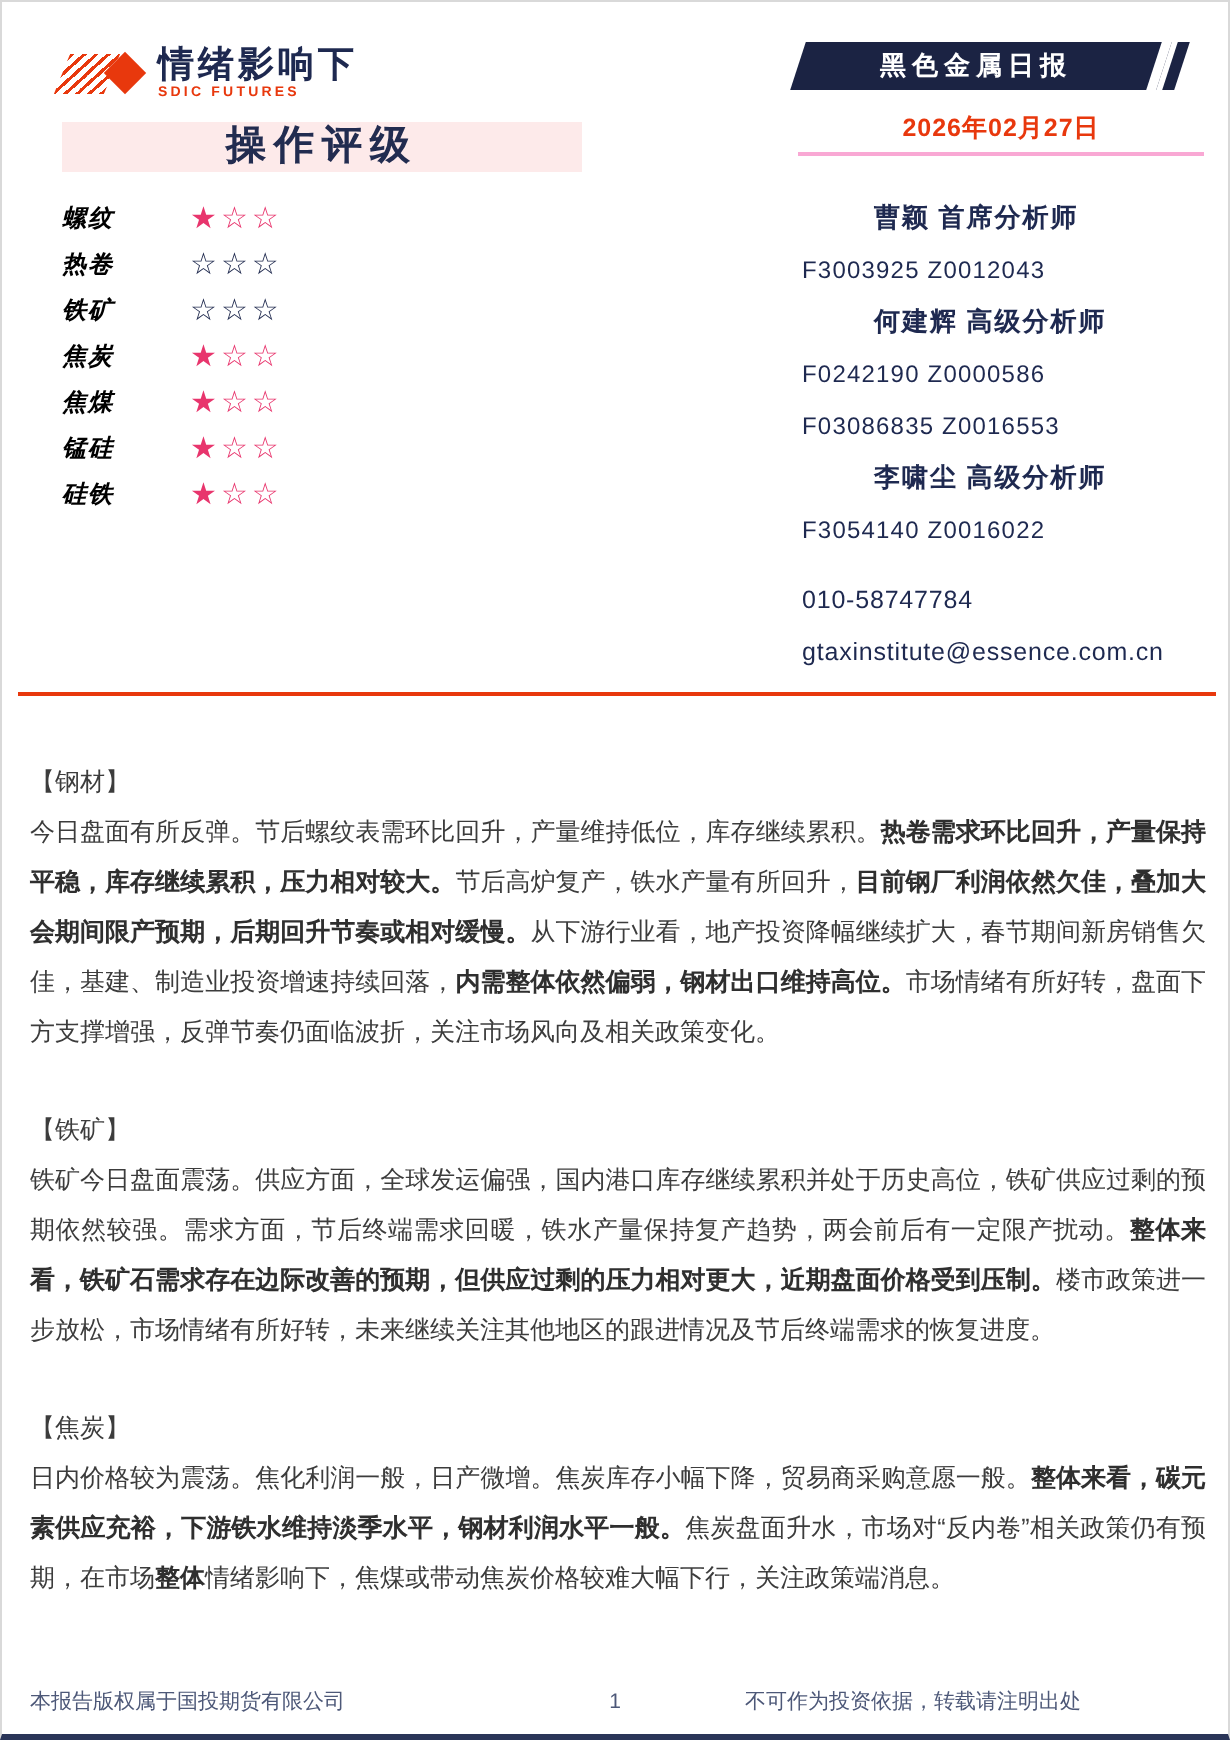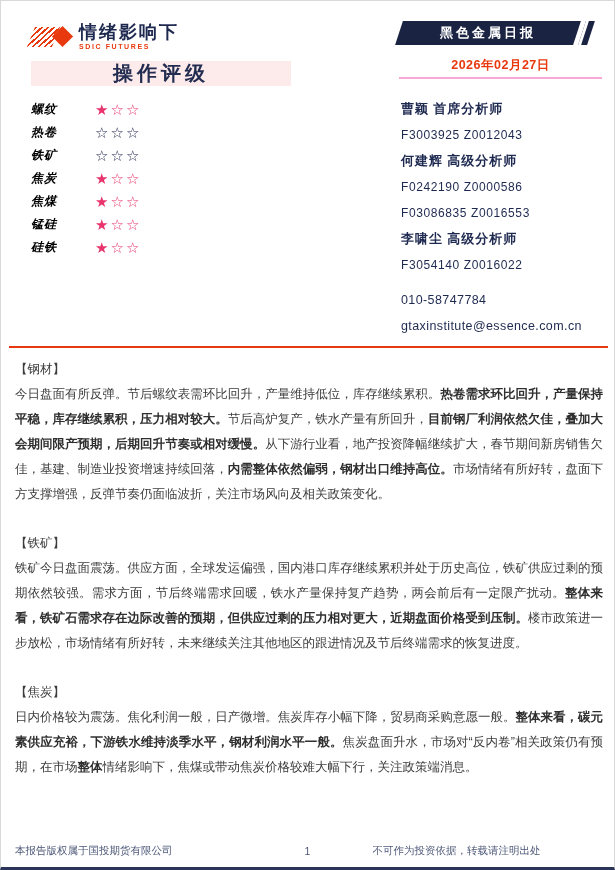--- a/index.html
+++ b/index.html
@@ -40,28 +40,28 @@
     color:#222c50; font-size:20px; font-weight:bold; letter-spacing:4px; }
   .ratings-list { margin-top:12px; }
   .rating-row { display:flex; align-items:center; height:23px; }
   .commodity { width:64px; color:#000000; font-size:12px; font-weight:bold; letter-spacing:1px;font-style:italic; }
   .stars { font-size:15px; letter-spacing:2px; line-height:1; }
   .stars.pink { color:#e8356d; }
   .stars.navy { color:#222c50; }
   
   .analysts { position:absolute; top:95px; left:400px; width:210px; color:#1e2950; }
   .analyst-name { font-size:13px; font-weight:bold; height:26px; line-height:26px;
-    letter-spacing:1px; font-family:"Liberation Serif","DejaVu Serif",serif; }
+    letter-spacing:1px; font-family:"Liberation Serif","DejaVu Serif",serif;margin-left:36px; }
   .analyst-codes { font-size:12px; height:26px; line-height:26px; letter-spacing:0.6px; }
   .contact { margin-top:9px; font-size:12.5px; }
   .contact div { height:26px; line-height:26px; letter-spacing:0.4px; }
   
   .red-rule { position:absolute; top:345px; left:8px; width:599px; height:2px; background:#e8380d; }
   
-  .report-body { position:absolute; top:356px; left:14px; width:588px;
+  .report-body { position:absolute; top:378px; left:14px; width:588px;
     color:#3c3c3c; font-size:12.5px; }
   .section { margin-bottom:24px; }
   .section-heading { line-height:25px; }
   .section-text { line-height:25px; text-align:justify; }
   .section-text .b { font-weight:bold; color:#2f2f2f; }
   
   .footer { position:absolute; bottom:9px; left:14px; right:14px; display:flex;
     align-items:center; color:#4d5878; font-size:10.5px;gap:35px; }
   .footer-left { flex:1; text-align:left; }
   .footer-page { width:60px; text-align:center; }

